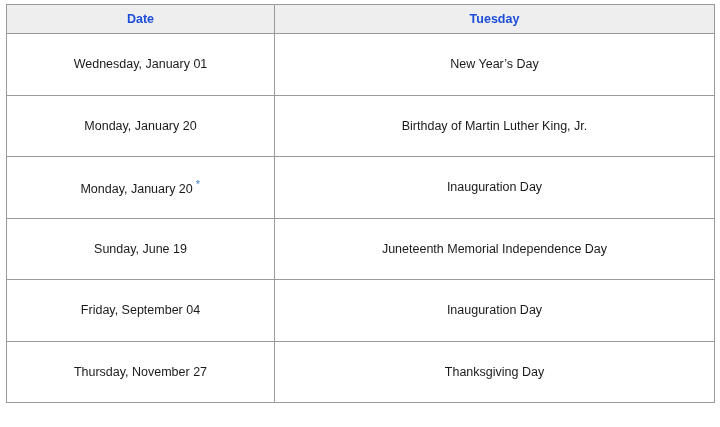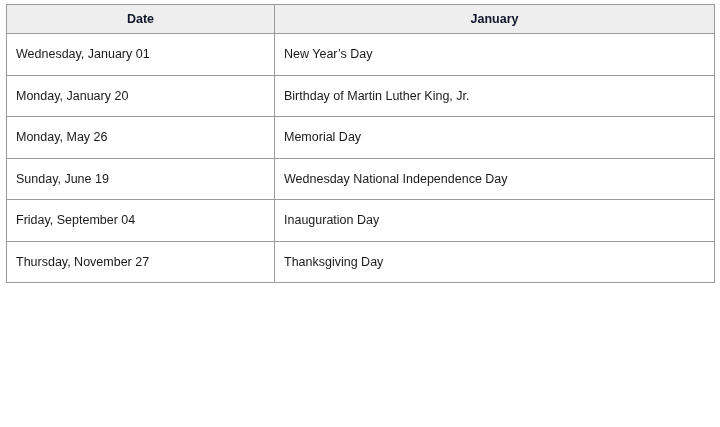--- a/index.html
+++ b/index.html
@@ -27,28 +27,28 @@
   table.holiday-table col.col-holiday { width: 440px; }
 
   table.holiday-table th {
     background: #eeeeee;
     border: 1px solid #9a9a9a;
     font-size: 12.5px;
     font-weight: bold;
     text-align: center;
     height: 24px;
     padding: 2px 6px;
-    color: #0f172a;
+    color: #1d4ed8;
   }
   table.holiday-table td {
     border: 1px solid #9a9a9a;
     font-size: 12.5px;
     height: 32.5px;
-    padding: 4px 9px;
-    text-align: left;
+    padding: 14px 9px;
+    text-align: center;
     vertical-align: middle;
     color: #1a1a1a;
     white-space: nowrap;
     overflow: hidden;
   }
   .footnote {
     color: #3f7fbf;
     font-size: 11px;
     vertical-align: super;
     margin-left: 3px;
@@ -60,39 +60,39 @@
 
 <div class="wrap">
   <table class="holiday-table">
     <colgroup>
       <col class="col-date">
       <col class="col-holiday">
     </colgroup>
     <thead>
       <tr>
         <th>Date</th>
-        <th>January</th>
+        <th>Tuesday</th>
       </tr>
     </thead>
     <tbody id="table-body">
         <tr>
           <td><span>Wednesday, January 01</span></td>
           <td><span>New Year’s Day</span></td>
         </tr>
         <tr>
           <td><span>Monday, January 20</span></td>
           <td><span>Birthday of Martin Luther King, Jr.</span></td>
         </tr>
         <tr>
-          <td><span>Monday, May 26</span></td>
-          <td><span>Memorial Day</span></td>
+          <td><span>Monday, January 20</span><span class="footnote">*</span></td>
+          <td><span>Inauguration Day</span></td>
         </tr>
         <tr>
           <td><span>Sunday, June 19</span></td>
-          <td><span>Wednesday National Independence Day</span></td>
+          <td><span>Juneteenth Memorial Independence Day</span></td>
         </tr>
         <tr>
           <td><span>Friday, September 04</span></td>
           <td><span>Inauguration Day</span></td>
         </tr>
         <tr>
           <td><span>Thursday, November 27</span></td>
           <td><span>Thanksgiving Day</span></td>
         </tr>
       </tbody>

